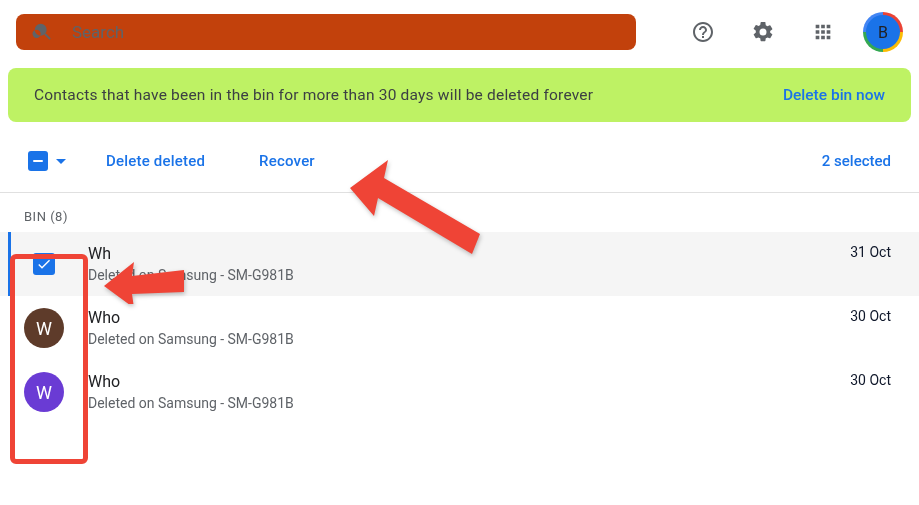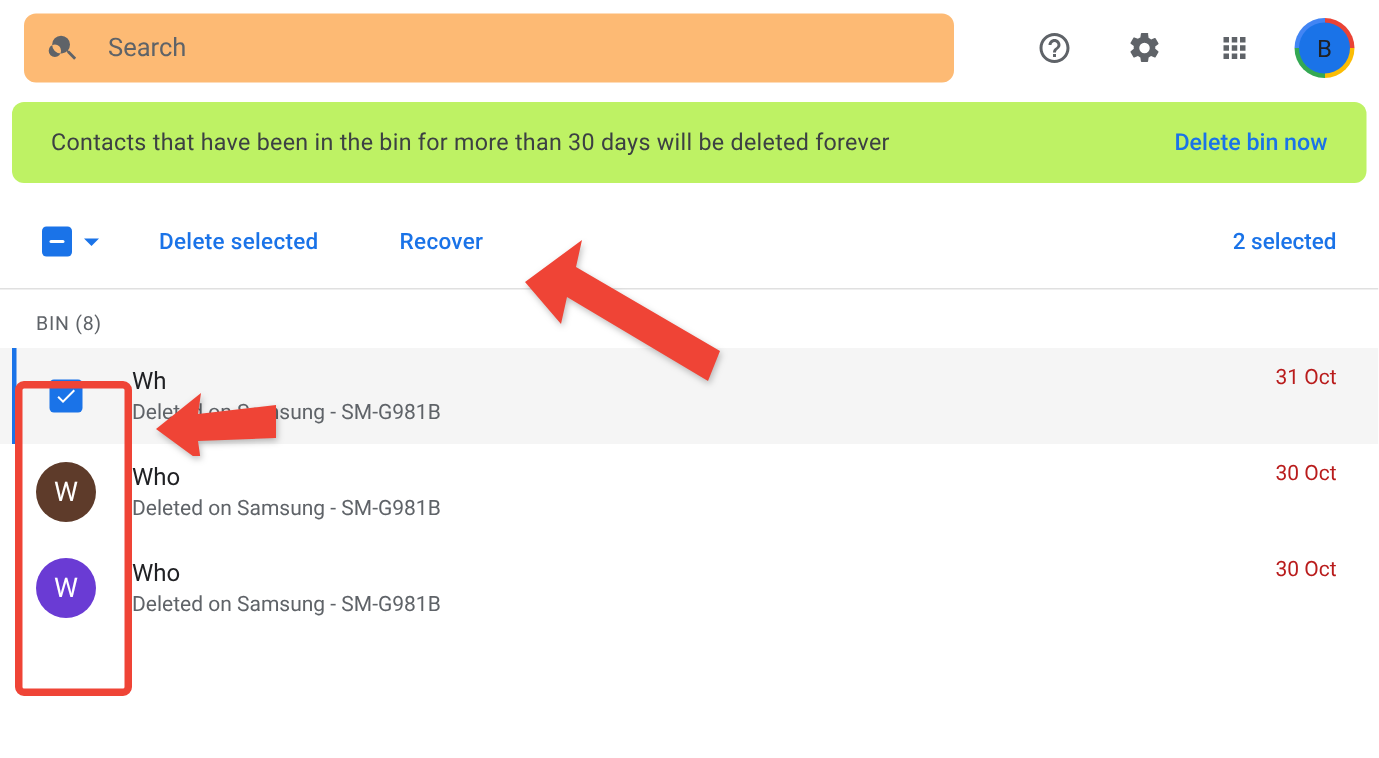--- a/index.html
+++ b/index.html
@@ -1,19 +1,19 @@
 <!DOCTYPE html>
 <html><head>
   <meta charset="utf-8">
   <style>
     * { margin: 0; padding: 0; box-sizing: border-box; font-family: 'Google Sans', Roboto, Arial, sans-serif; }
     body { width: 919px; height: 505px; background: #fff; color: #202124; position: relative; overflow: hidden; }
     
     .topbar { display: flex; align-items: center; height: 64px; padding: 0 16px; gap: 12px; }
-    .searchbar { flex: 1; display: flex; align-items: center; background: #fdba74; border-radius: 8px; height: 46px; padding: 0 16px; gap: 18px; max-width: 620px; margin-right: auto; justify-content: space-between; }
+    .searchbar { flex: 1; display: flex; align-items: center; background: #c2410c; border-radius: 8px; height: 36px; padding: 0 16px; gap: 18px; max-width: 620px; margin-right: auto; justify-content: space-between; }
     .searchbar .icon { color: #5f6368; }
     .searchbar input { border: none; background: transparent; outline: none; font-size: 17px; color: #202124; flex: 1; }
     .searchbar input::placeholder { color: #5f6368; }
     
     .topicons { display: flex; align-items: center; gap: 20px; margin-left: auto; }
     .iconbtn { width: 40px; height: 40px; border-radius: 50%; border: none; background: transparent; display: flex; align-items: center; justify-content: center; color: #5f6368; cursor: pointer; }
     .avatar-ring { width: 40px; height: 40px; border-radius: 50%; background: conic-gradient(#ea4335 0 25%, #fbbc04 25% 50%, #34a853 50% 75%, #4285f4 75% 100%); display:flex; align-items:center; justify-content:center; }
     .avatar-inner { width:34px; height:34px; border-radius:50%; background:#1a73e8; display:flex; align-items:center; justify-content:center; }
     
     .banner { margin: 4px 8px 0 8px; background: #bef264; border-radius: 8px; display: flex; align-items: center; padding: 18px 26px; }
@@ -32,21 +32,21 @@
     
     .row { display: flex; align-items: flex-start; padding: 12px 28px 12px 24px; gap: 24px; position: relative; }
     .row.sel { background: #f5f5f5; }
     .row.sel::before { content:''; position:absolute; left:8px; top:0; bottom:0; width:3px; background:#1a73e8; }
     .row-lead { width: 40px; height: 40px; display: flex; align-items: center; justify-content: center; }
     .cbx { width: 22px; height: 22px; background: #1a73e8; border-radius: 3px; display: flex; align-items: center; justify-content: center; }
     .contact-avatar { width: 40px; height: 40px; border-radius: 50%; display: flex; align-items: center; justify-content: center; color: #fff; font-size: 18px; font-weight: 400; }
     .row-body { flex: 1; min-width: 0; }
     .row-name { font-size: 16px; color: #202124; line-height: 1.3; }
     .row-sub { font-size: 14px; color: #5f6368; line-height: 1.3; margin-top: 1px; }
-    .row-date { font-size: 14px; color: #b91c1c; white-space: nowrap; }
+    .row-date { font-size: 14px; color: #0f172a; white-space: nowrap; }
     
     svg { display: block; }
 
     .annot { position: absolute; pointer-events: none; }
     .red-rect { border: 5px solid #ef4436; border-radius: 6px; }
     .arrow-svg { fill: #ef4436; filter: drop-shadow(1px 2px 2px rgba(0,0,0,.25)); }
   </style>
 </head>
 <body>
 
@@ -88,21 +88,21 @@
   <span class="banner-link">Delete bin now</span>
 </div>
 
 <div class="actionbar">
   <div class="selectbox">
     <div class="cbx-indeterminate">
         <div class="dash"></div>
       </div>
     <div class="caret"></div>
   </div>
-  <button class="textbtn" style="margin-left:18px">Delete selected</button>
+  <button class="textbtn" style="margin-left:18px">Delete deleted</button>
   <button class="textbtn" style="margin-left:18px">Recover</button>
   <span class="selcount">2 selected</span>
 </div>
 
 <div class="section-label">BIN (8)</div>
 
 <div id="rows">
     <div class="row sel">
       <div class="row-lead">
         <div class="cbx">

